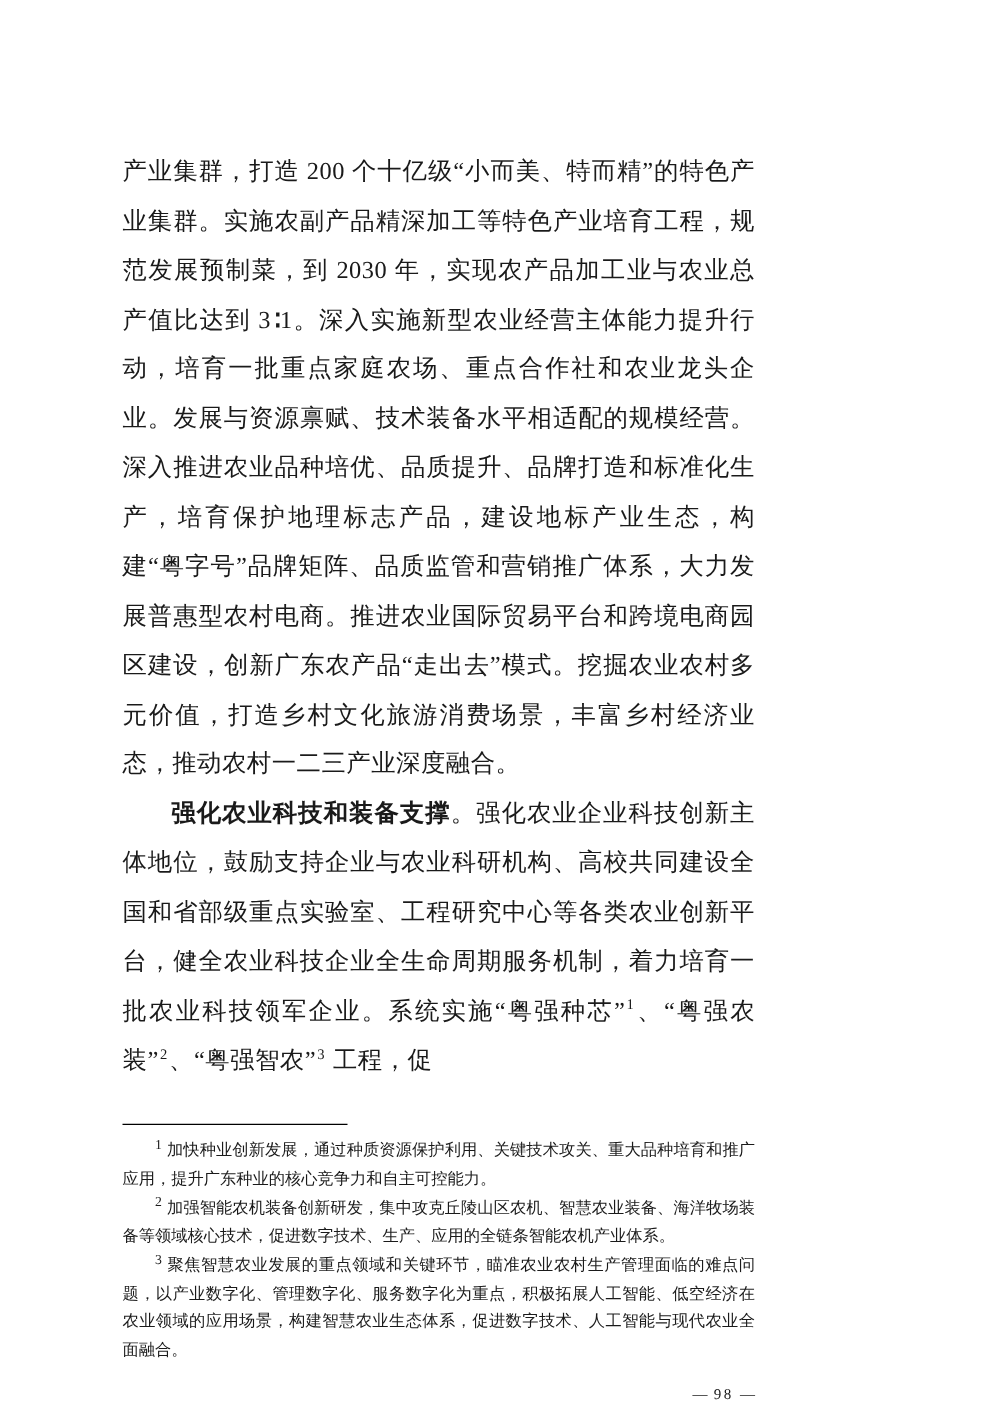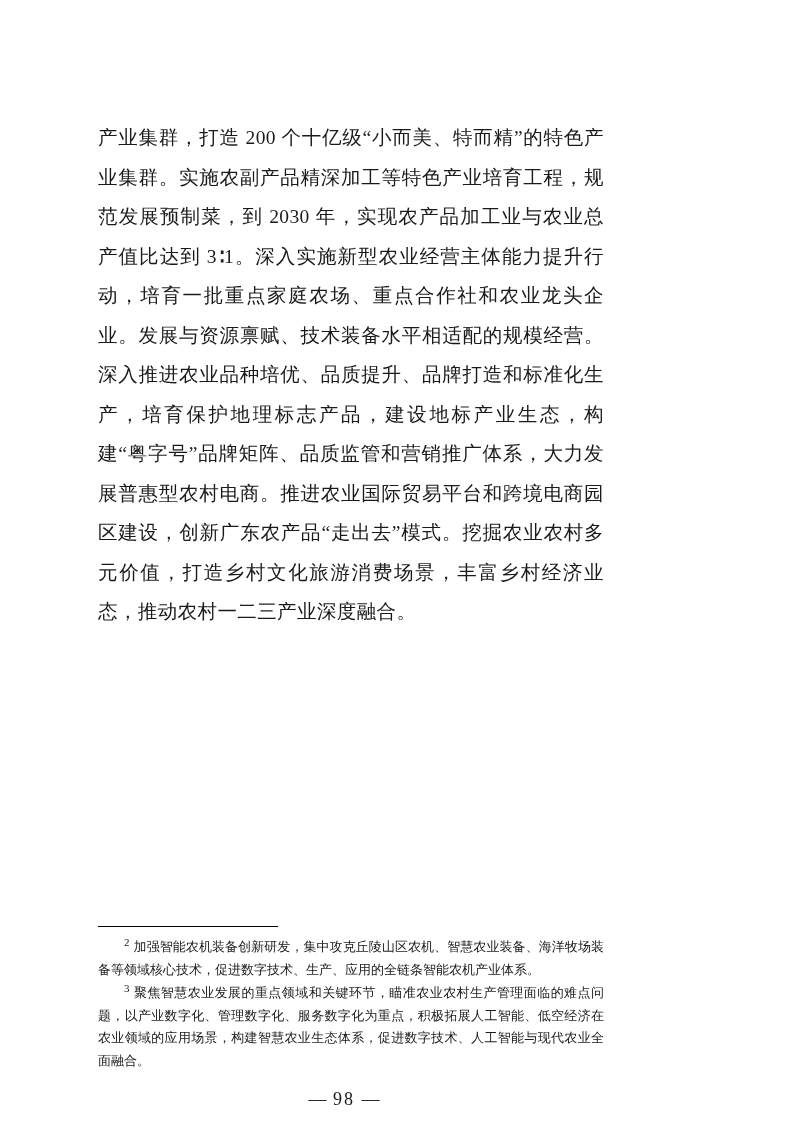--- a/index.html
+++ b/index.html
@@ -69,45 +69,51 @@
     margin: 0 0 1px 0;
     text-indent: 2em;
   }
   .footnote .fn-num {
     font-size: 11px;
     vertical-align: super;
     line-height: 0;
     margin-right: 4px;
   }
   .page-number {
-    text-align: center;
-    font-size: 18px;
+    text-align: right;
+    font-size: 12px;
     letter-spacing: 2px;
-    padding: 16px 0 13px 0;
+    padding: 16px 0 0 0;
     margin-left: -14px;
   }
   .pn-dash { letter-spacing: 0; }
 </style>
 </head>
 <body>
 
 <div class="page">
 
   <div class="body-text">
 
     <p>
       <span>产业集群，打造 200 个十亿级“小而美、特而精”的特色产业集群。实施农副产品精深加工等特色产业培育工程，规范发展预制菜，到 2030 年，实现农产品加工业与农业总产值比达到 3∶1。深入实施新型农业经营主体能力提升行动，培育一批重点家庭农场、重点合作社和农业龙头企业。发展与资源禀赋、技术装备水平相适配的规模经营。深入推进农业品种培优、品质提升、品牌打造和标准化生产，培育保护地理标志产品，建设地标产业生态，构建“粤字号”品牌矩阵、品质监管和营销推广体系，大力发展普惠型农村电商。推进农业国际贸易平台和跨境电商园区建设，创新广东农产品“走出去”模式。挖掘农业农村多元价值，打造乡村文化旅游消费场景，丰富乡村经济业态，推动农村一二三产业深度融合。</span>
     </p>
 
+    <p class="indent">
+      <span class="bold-lead">强化农业科技和装备支撑</span><span>。强化农业企业科技创新主体地位，鼓励支持企业与农业科研机构、高校共同建设全国和省部级重点实验室、工程研究中心等各类农业创新平台，健全农业科技企业全生命周期服务机制，着力培育一批农业科技领军企业。系统实施“粤强种芯”</span><sup>1</sup><span>、“粤强农装”</span><sup>2</sup><span>、“粤强智农”</span><sup>3</sup><span> 工程，促</span>
+    </p>
 
   </div>
 
   <div class="footnote-area">
     <hr class="footnote-rule">
     <div class="footnotes">
+      <p class="footnote">
+        <span class="fn-num">1</span><span>加快种业创新发展，通过种质资源保护利用、关键技术攻关、重大品种培育和推广应用，提升广东种业的核心竞争力和自主可控能力。</span>
+      </p>
       <p class="footnote">
         <span class="fn-num">2</span><span>加强智能农机装备创新研发，集中攻克丘陵山区农机、智慧农业装备、海洋牧场装备等领域核心技术，促进数字技术、生产、应用的全链条智能农机产业体系。</span>
       </p>
       <p class="footnote">
         <span class="fn-num">3</span><span>聚焦智慧农业发展的重点领域和关键环节，瞄准农业农村生产管理面临的难点问题，以产业数字化、管理数字化、服务数字化为重点，积极拓展人工智能、低空经济在农业领域的应用场景，构建智慧农业生态体系，促进数字技术、人工智能与现代农业全面融合。</span>
       </p>
     </div>
     <div class="page-number">
       <span class="pn-dash">—</span>
       <span>98</span>

